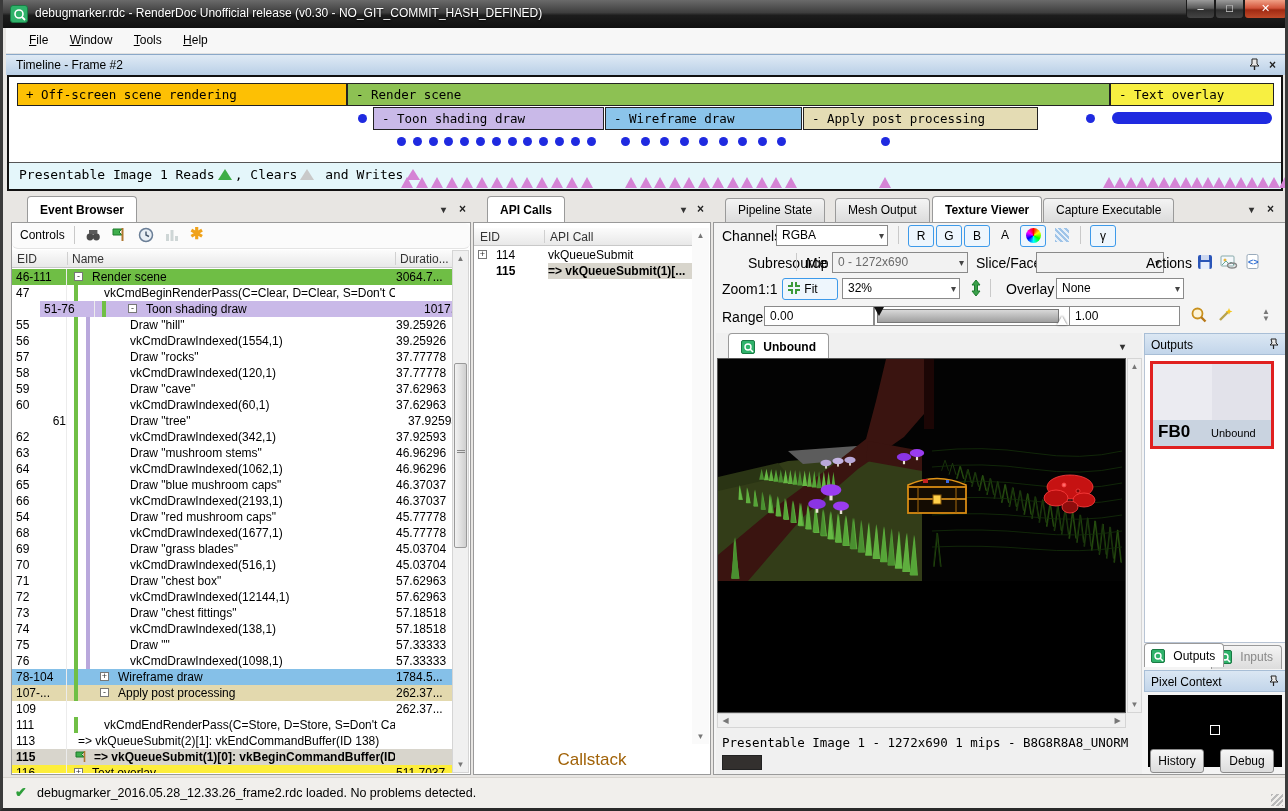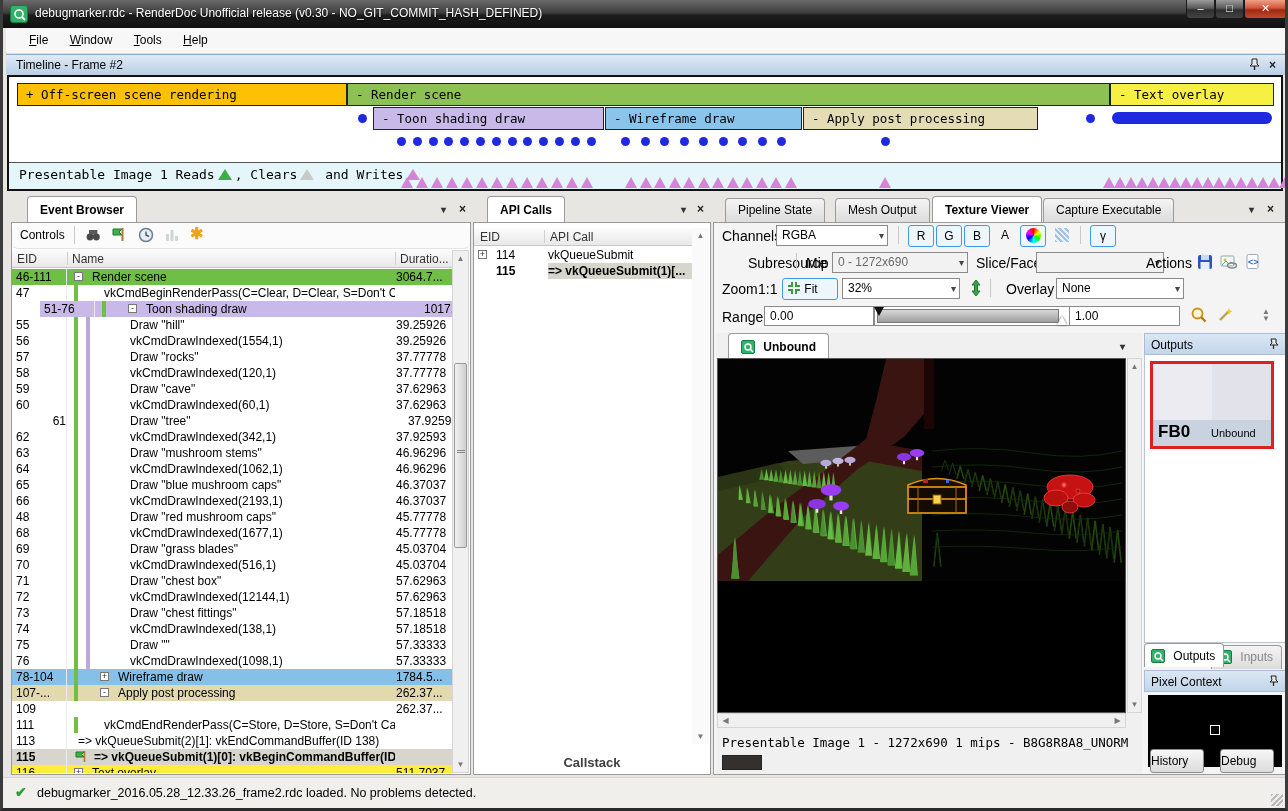--- a/index.html
+++ b/index.html
@@ -92,21 +92,21 @@
   .rangebox{position:absolute;height:20px;background:#fff;border:1px solid #8a8a8a;font-size:12px;line-height:18px;padding-left:5px;}
   .rangetrack{position:absolute;height:20px;background:#fff;border:1px solid #8a8a8a;}
   .rangefill{position:absolute;left:2px;top:2px;bottom:2px;right:10px;background:linear-gradient(#d8d8d8,#9f9f9f);border:1px solid #777;}
 
   
   .subhead{position:absolute;height:22px;background:linear-gradient(#dbe7f3,#c2d5ea);font-size:12px;
     padding:4px 0 0 6px;border:1px solid #a8bed6;}
   .thumbfb{position:absolute;border:3px solid #e02020;background:linear-gradient(90deg,#ebebf1 50%,#e2e2ea 50%);}
   .thumbfb .cap{position:absolute;left:0;right:0;bottom:0;height:26px;background:#c9d3e0;}
   .btn7{position:absolute;height:24px;background:linear-gradient(#f6f6f6,#dcdcdc);border:1px solid #8a8a8a;
-    border-radius:3px;font-size:12px;text-align:left;line-height:22px;}
+    border-radius:3px;font-size:12px;text-align:center;line-height:22px;}
 
   
   .statusbar{left:0;top:777px;width:1282px;height:31px;background:#f1efec;border-top:1px solid #d8d5d0;font-size:12.5px;}
   .grip{position:absolute;right:2px;bottom:2px;width:12px;height:12px;
     background:repeating-linear-gradient(135deg,#bbb 0 2px,transparent 2px 4px);}
   .chk{color:#2e9e3a;font-weight:bold;font-size:14px;}
 </style>
 </head>
 <body>
 
@@ -406,21 +406,21 @@
         <div class="erow" style="top: 224px;">
           <div class="eid">66</div>
           <div class="nm">
             <div class="guide" style="left: 6px; background: rgb(112, 191, 69);"></div>
             <div class="guide" style="left: 18px; background: rgb(185, 168, 220);"></div>
             <span style="position: absolute; left: 62px; top: 0px; white-space: nowrap;">vkCmdDrawIndexed(2193,1)</span>
           </div>
           <div class="dur">46.37037</div>
         </div>
         <div class="erow" style="top: 240px;">
-          <div class="eid">48</div>
+          <div class="eid">54</div>
           <div class="nm">
             <div class="guide" style="left: 6px; background: rgb(112, 191, 69);"></div>
             <div class="guide" style="left: 18px; background: rgb(185, 168, 220);"></div>
             <span style="position: absolute; left: 62px; top: 0px; white-space: nowrap;">Draw "red mushroom caps"</span>
           </div>
           <div class="dur">45.77778</div>
         </div>
         <div class="erow" style="top: 256px;">
           <div class="eid">68</div>
           <div class="nm">
@@ -588,21 +588,21 @@
         </div>
         <div class="erow" style="top: 16px;">
           <span style="position: absolute; left: 22px; top: 0px; font-weight: bold;">115</span>
           <span style="position: absolute; left: 74px; top: 0px; right: 2px; white-space: nowrap; overflow: hidden; background: rgb(216, 213, 204); font-weight: bold;">=&gt; vkQueueSubmit(1)[...</span>
         </div>
       </div>
     <div class="sbv" style="right:1px;top:5px;bottom:30px;border:none;background:#fafafa;">
       <div class="ar" style="top:0;">▲</div>
       <div class="ar" style="bottom:0;">▼</div>
     </div>
-    <div class="abs" style="left:0;right:0;bottom:4px;text-align:center;font-size:13px;color:#404040;font-weight:bold;">Callstack</div>
+    <div class="abs" style="left:0;right:0;bottom:4px;text-align:center;font-size:17px;color:#a16207;">Callstack</div>
   </div>
 
   <div class="abs tabstrip" style="left:710px;top:196px;width:574px;">
     <div class="tab" style="left:12px;"><span>Pipeline State</span></div>
     <div class="tab" style="left:122px;"><span>Mesh Output</span></div>
     <div class="tab active" style="left:219px;"><span style="font-weight:bold;">Texture Viewer</span></div>
     <div class="tab" style="left:330px;"><span data_bind="">Capture Executable</span></div>
     <span class="pin" style="left:536px;top:8px;font-size:10px;color:#333;">▾</span>
     <span class="xbtn" style="left:554px;top:6px;">×</span>
   </div>

